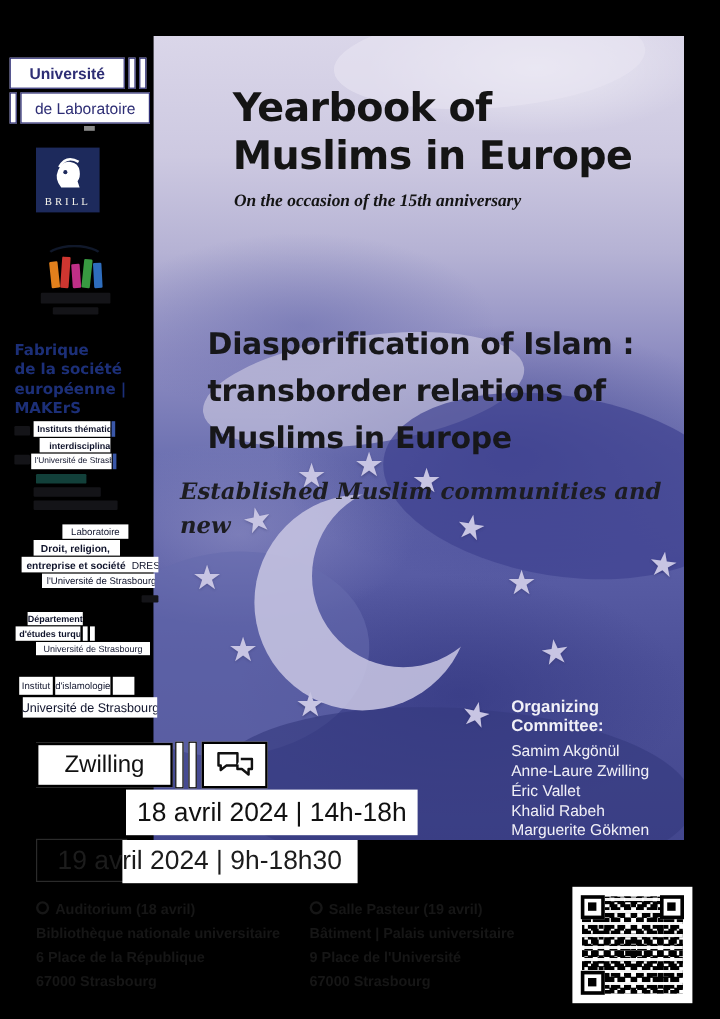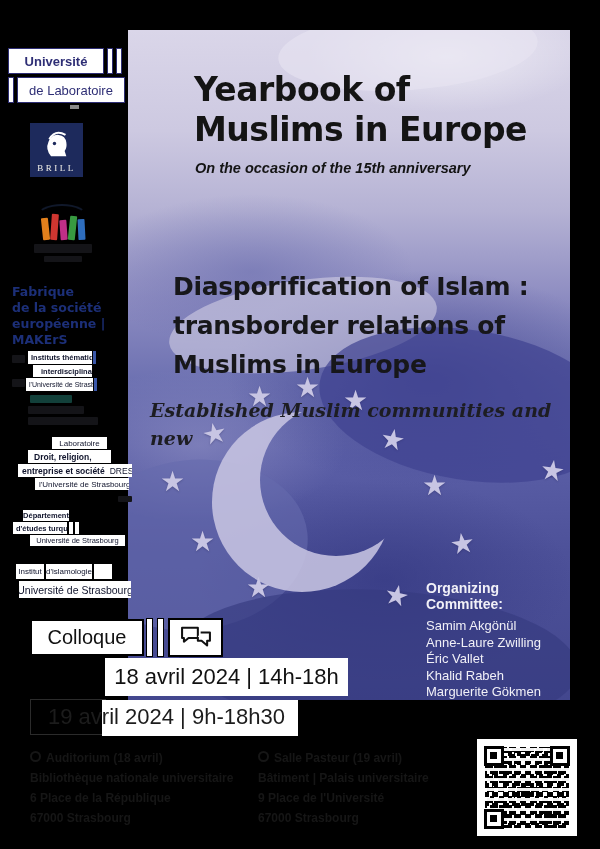--- a/index.html
+++ b/index.html
@@ -15,21 +15,21 @@
       radial-gradient(280px 150px at 68% 52%, rgba(58,62,138,.65), transparent 72%),
       radial-gradient(210px 110px at 16% 62%, rgba(148,148,198,.55), transparent 70%),
       radial-gradient(260px 140px at 58% 82%, rgba(48,52,126,.6), transparent 72%),
       linear-gradient(180deg,#dad6e9 0%,#cdc9e1 15%,#b5b2d4 27%,#8d8cc1 40%,#6e72b2 52%,#5a5ea6 64%,#4d5199 78%,#43478e 100%);}
   .blob{position:absolute;border-radius:50%;}
   .star{position:absolute;color:#c8c5e3;font-size:28px;line-height:28px;
         text-shadow:0 1px 2px rgba(40,40,90,.35);}
 
   .title{left:66px;top:40px;color:#141414;font-family:"DejaVu Sans",sans-serif;
          font-weight:800;font-size:33px;line-height:40px;letter-spacing:-.5px;}
-  .tagline{left:67px;top:130px;color:#141414;font-family:Liberation Sans, sans-serif;
+  .tagline{left:67px;top:130px;color:#141414;font-family:Liberation Serif, serif;
            font-style:italic;font-weight:bold;font-size:14.5px;}
   .heading{left:22px;top:237px;color:#17171a;font-family:"DejaVu Sans",sans-serif;
            font-weight:bold;font-size:25px;line-height:39px;letter-spacing:-.3px;margin-left:23px;}
   .subtitle{left:22px;top:366px;color:#1d1d22;font-family:"DejaVu Serif",serif;
             font-style:italic;font-weight:bold;font-size:19px;line-height:28px;}
   .committee{left:298px;top:550px;color:#f1f0f7;}
   .committee .lbl{font-weight:bold;font-size:14px;margin-bottom:6px;}
   .committee .nm{font-size:13px;line-height:16.5px;}
 
   
@@ -177,40 +177,40 @@
   <div class="wb" style="left:33px;top:365px;width:59px;height:12px;font-size:7.5px;font-weight:bold;padding-left:8px;">interdisciplinaires</div>
   <div class="darkline" style="left:12px;top:379px;width:13px;height:8px;"></div>
   <div class="wb" style="left:26px;top:378px;width:67px;height:13px;font-size:7px;padding-left:3px;">l'Université de Strasbourg</div>
   <div class="itibar" style="left:94px;top:378px;width:3px;height:13px;"></div>
 
   <div class="darkline" style="left:30px;top:395px;width:42px;height:8px;background:#12403a;"></div>
   <div class="darkline" style="left:28px;top:406px;width:56px;height:8px;"></div>
   <div class="darkline" style="left:28px;top:417px;width:70px;height:8px;"></div>
 
   <div class="wb" style="left:52px;top:437px;width:55px;height:12px;font-size:8px;justify-content:center;">Laboratoire</div>
-  <div class="wb" style="left:28px;top:450px;width:83px;height:13px;font-size:8.5px;font-weight:bold;padding-left:6px;">Droit, religion,</div>
+  <div class="wb" style="left:28px;top:450px;width:72px;height:13px;font-size:8.5px;font-weight:bold;padding-left:6px;">Droit, religion,</div>
   <div class="wb" style="left:18px;top:464px;width:114px;height:13px;font-size:8.5px;padding-left:4px;">
     <span style="font-weight:bold;">entreprise et société</span>
     <span style="margin-left:5px;">DRES</span>
   </div>
   <div class="wb" style="left:35px;top:478px;width:94px;height:12px;font-size:8px;padding-left:4px;">l'Université de Strasbourg</div>
   <div class="darkline" style="left:118px;top:496px;width:14px;height:6px;"></div>
 
   <div class="wb" style="left:23px;top:510px;width:46px;height:11px;font-size:7.5px;font-weight:bold;justify-content:center;">Département</div>
   <div class="wb" style="left:13px;top:522px;width:54px;height:12px;font-size:7.5px;font-weight:bold;padding-left:3px;">d'études turques</div>
   <div class="wb" style="left:69px;top:522px;width:4px;height:12px;"></div>
   <div class="wb" style="left:75px;top:522px;width:4px;height:12px;"></div>
   <div class="wb" style="left:30px;top:535px;width:95px;height:11px;font-size:7.5px;justify-content:center;">Université de Strasbourg</div>
 
   <div class="wb" style="left:16px;top:564px;width:28px;height:15px;font-size:8px;justify-content:center;">Institut</div>
   <div class="wb" style="left:46px;top:564px;width:46px;height:15px;font-size:8px;justify-content:center;">d'islamologie</div>
   <div class="wb" style="left:94px;top:564px;width:18px;height:15px;"></div>
   <div class="wb" style="left:19px;top:581px;width:112px;height:17px;font-size:10.5px;justify-content:center;">Université de Strasbourg</div>
 
-  <div class="blackbox" style="left:30px;top:619px;width:114px;height:37px;font-size:20px;">Colloque</div>
+  <div class="blackbox" style="left:30px;top:619px;width:114px;height:37px;font-size:20px;">Zwilling</div>
   <div class="abs" style="left:146px;top:618px;width:7px;height:39px;background:#fff;border:1.5px solid #000;box-sizing:border-box;"></div>
   <div class="abs" style="left:157px;top:618px;width:7px;height:39px;background:#fff;border:1.5px solid #000;box-sizing:border-box;"></div>
   <div class="blackbox" style="left:168px;top:618px;width:55px;height:39px;">
     <svg width="34" height="26" viewBox="0 0 36 28">
       <path d="M3 3 h17 v11 h-10 l-5 4 v-4 h-2 z" fill="#fff" stroke="#111" stroke-width="2.2" stroke-linejoin="round"></path>
       <path d="M23 8 h10 v9 h-3 v5 l-6 -5 h-4 v-4" fill="#fff" stroke="#111" stroke-width="2.2" stroke-linejoin="round"></path>
     </svg>
   </div>
 
   <div class="datebox" style="left:105px;top:658px;width:243px;height:38px;">18 avril 2024 | 14h-18h</div>

